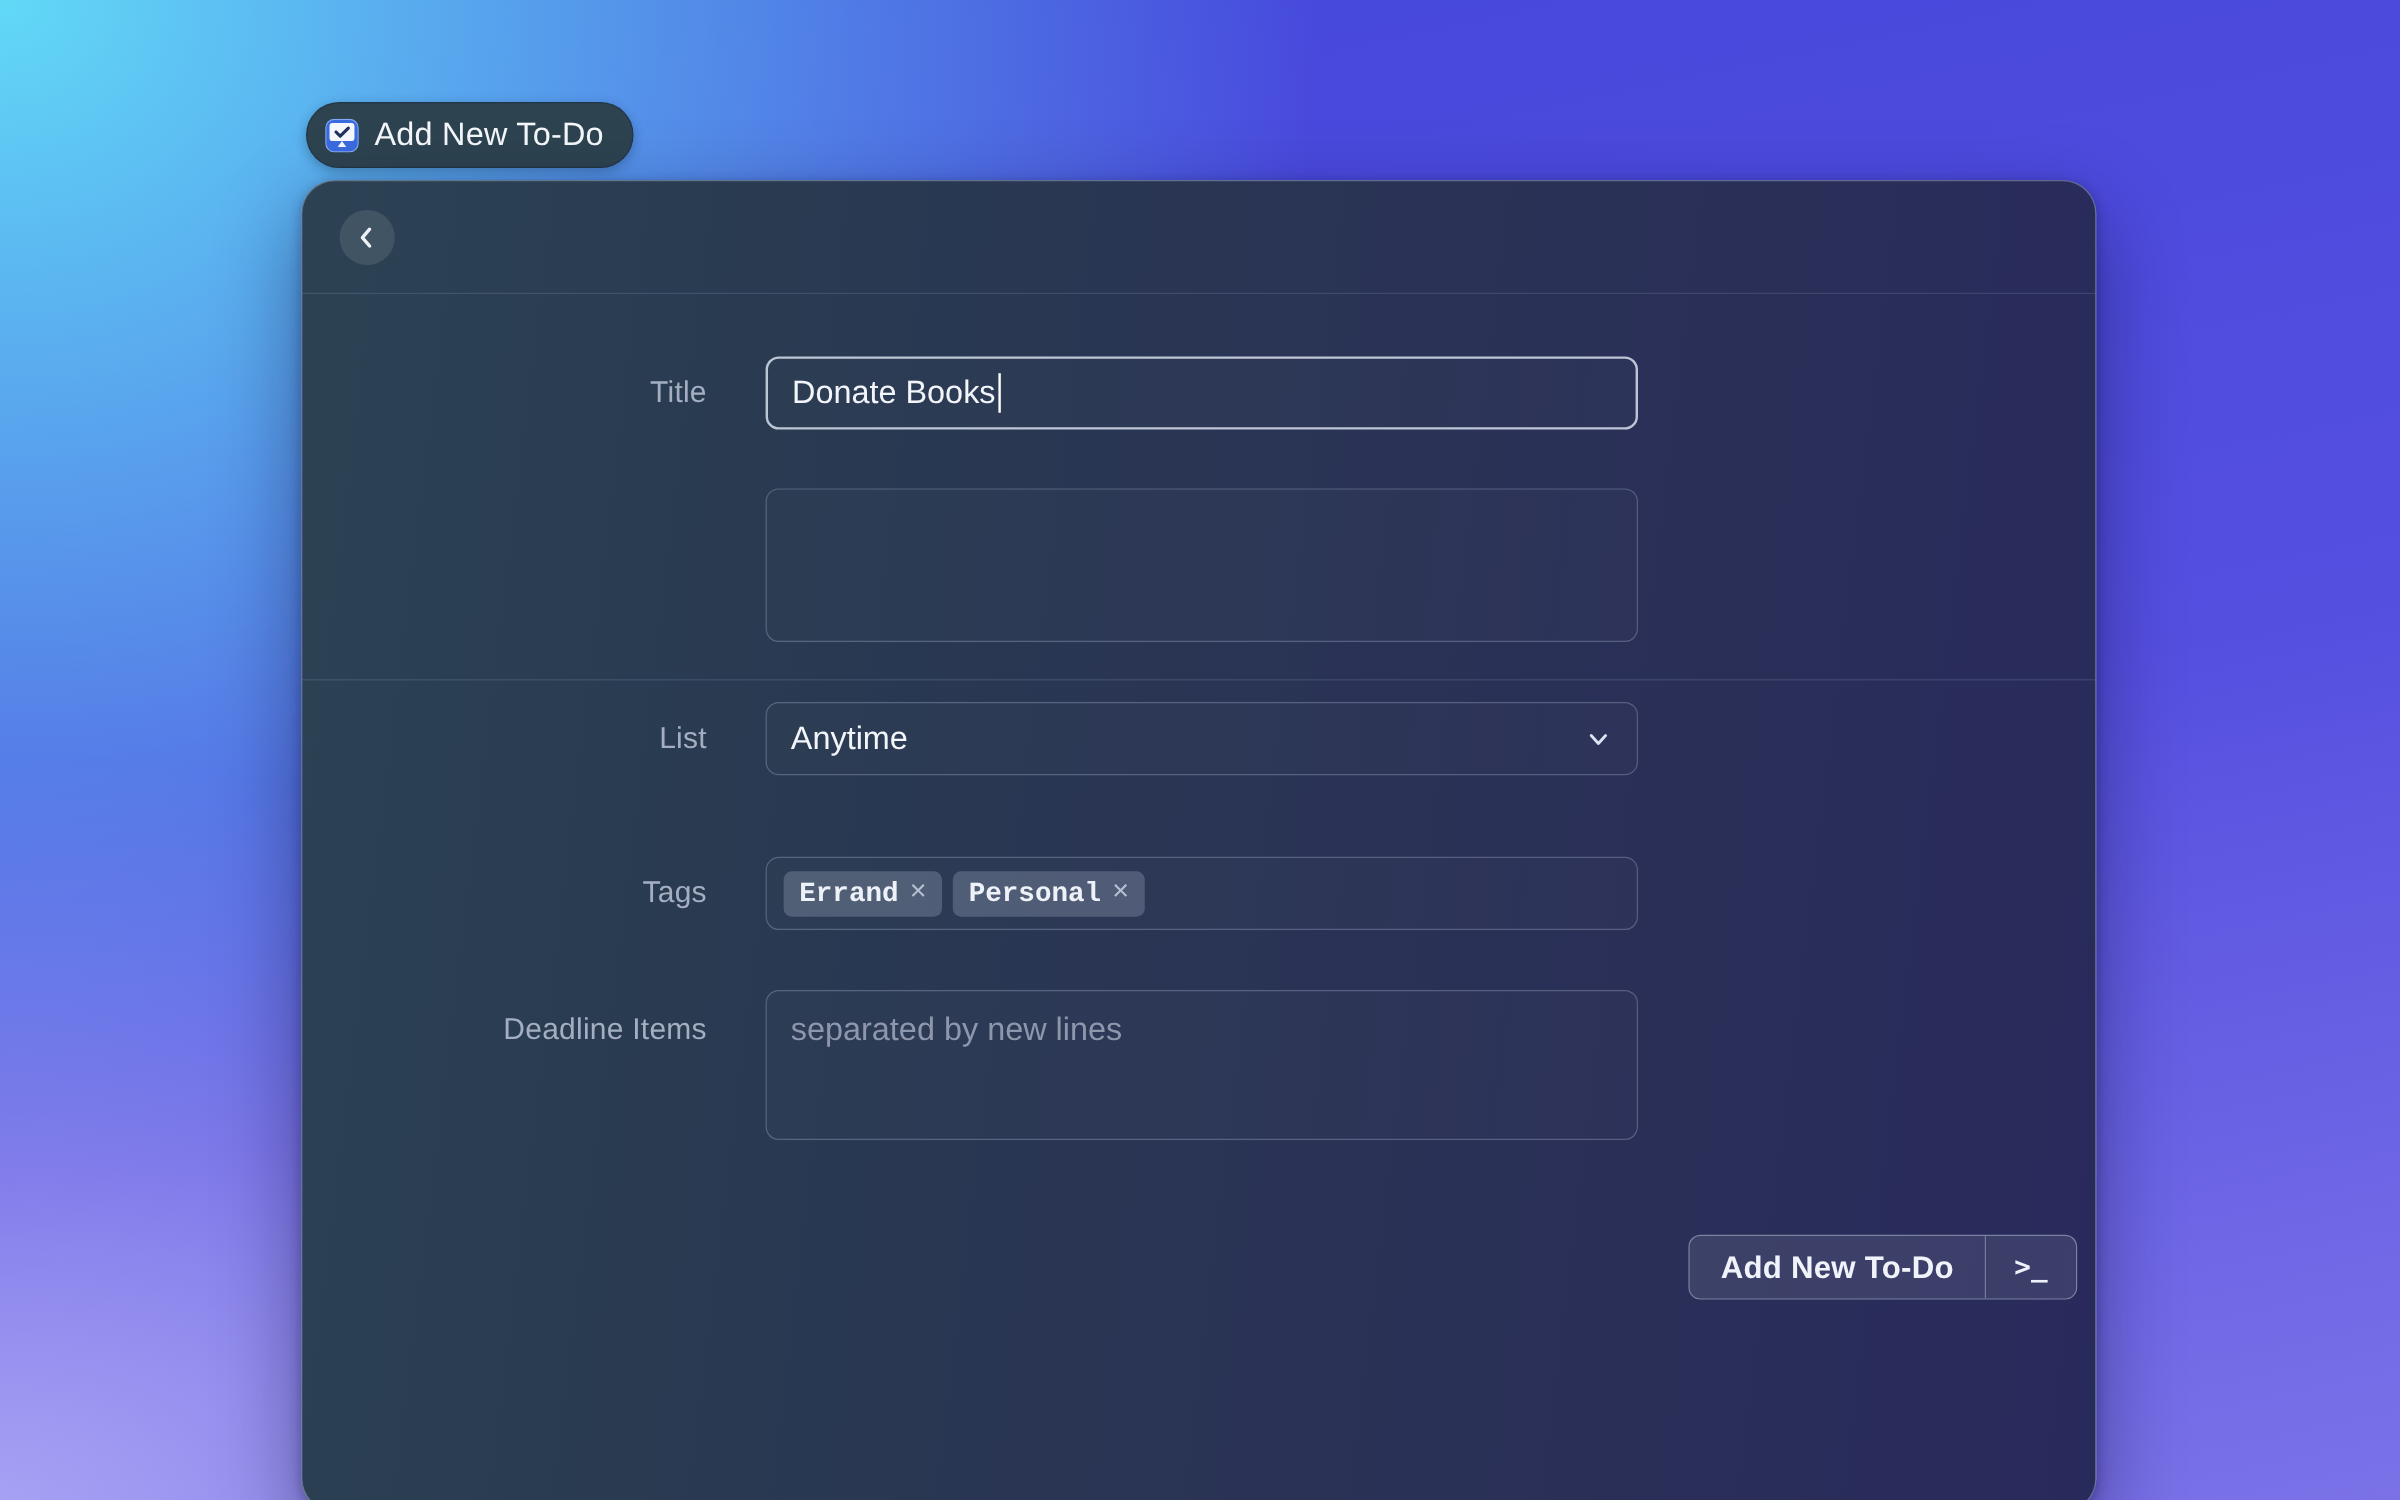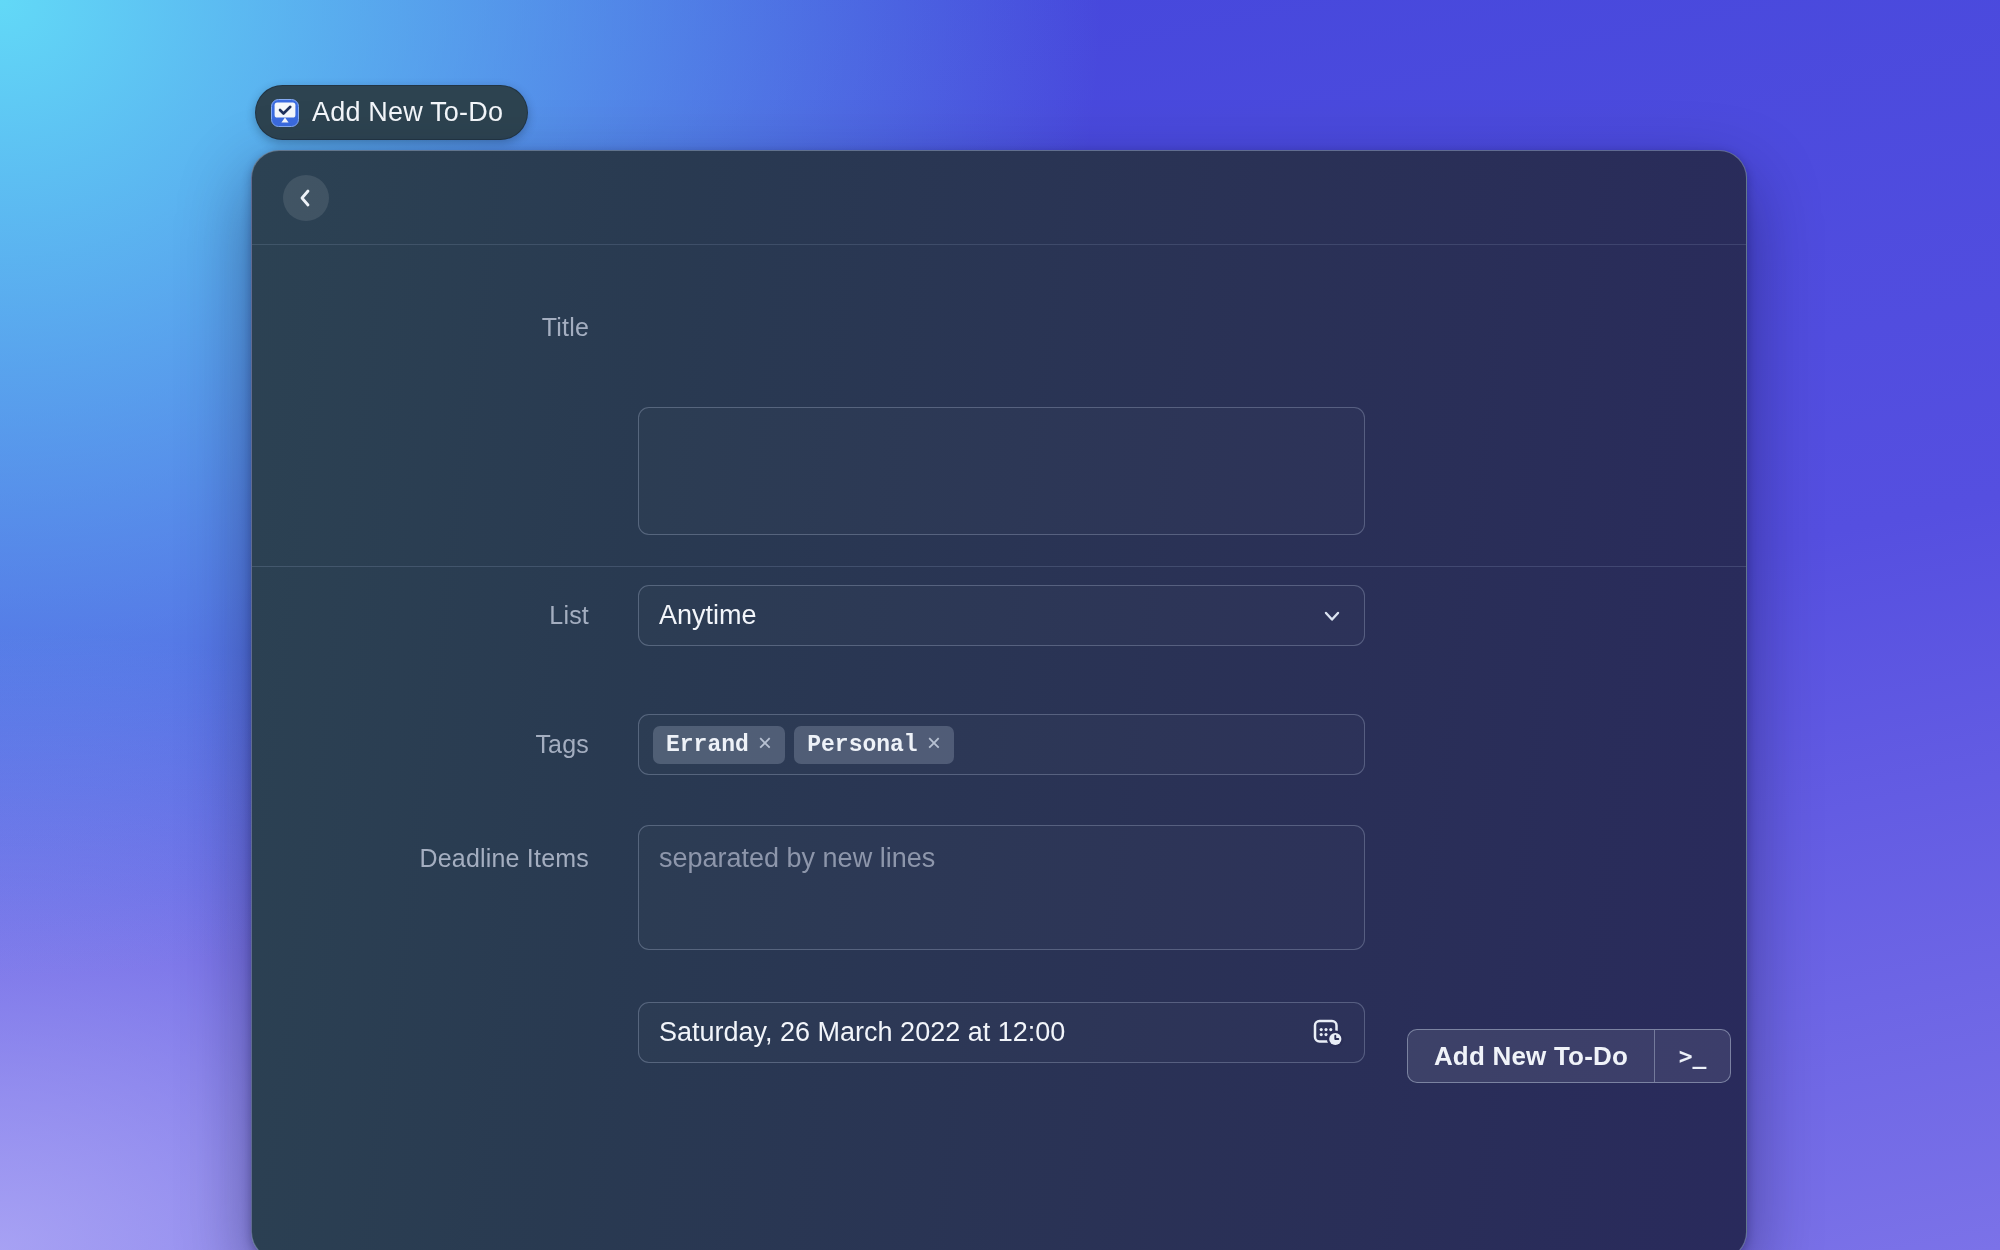--- a/index.html
+++ b/index.html
@@ -144,20 +144,26 @@
       <span>
         <svg width="24" height="24" viewBox="0 0 24 24">
           <polyline points="14,5 8,12 14,19" fill="none" stroke="#eef2f8" stroke-width="2.8" stroke-linecap="round" stroke-linejoin="round"></polyline>
         </svg>
       </span>
     </div>
   </div>
 
   <div class="form-row" style="top:146px; height:61px;">
     <div class="row-label">Title</div>
+    <div class="row-field">
+      <div class="field focused" role="textbox">
+        <span>Donate Books</span>
+          <span class="caret"></span>
+      </div>
+    </div>
   </div>
 
   <div class="form-row" style="top:256px; height:128px;">
     <div class="row-field">
       <textarea class="field" style=""></textarea>
     </div>
   </div>
 
   <div class="divider" style="top:415px;"></div>
 
@@ -192,38 +198,20 @@
   </div>
 
   <div class="form-row" style="top:674px; height:125px;">
     <div class="row-label top-aligned">Deadline Items</div>
     <div class="row-field">
       <textarea class="field" placeholder="separated by new lines" style=""></textarea>
     </div>
   </div>
 
   <div class="form-row" style="top:851px; height:61px;">
-    <div class="row-field">
-      <div class="field date-field">
-        <span>Saturday, 26 March 2022 at 12:00</span>
-        <span>
-          <svg width="31" height="29" viewBox="0 0 31 29">
-            <rect x="2" y="3" width="21.5" height="20.5" rx="4.5" fill="none" stroke="#e9eef7" stroke-width="2.5"></rect>
-            <circle cx="8.2" cy="11.6" r="1.55" fill="#e9eef7"></circle>
-            <circle cx="13.0" cy="11.6" r="1.55" fill="#e9eef7"></circle>
-            <circle cx="17.8" cy="11.6" r="1.55" fill="#e9eef7"></circle>
-            <circle cx="8.2" cy="16.6" r="1.55" fill="#e9eef7"></circle>
-            <circle cx="13.0" cy="16.6" r="1.55" fill="#e9eef7"></circle>
-            <circle cx="22.3" cy="21.0" r="8.4" fill="#2a2e56"></circle>
-            <circle cx="22.3" cy="21.0" r="6.1" fill="#e9eef7"></circle>
-            <path d="M22.3 17.8 v3.2 h3.0" fill="none" stroke="#2a2e56" stroke-width="1.9" stroke-linecap="round" stroke-linejoin="round"></path>
-          </svg>
-        </span>
-      </div>
-    </div>
   </div>
 
   <div class="submit-button">
     <span class="submit-label">Add New To-Do</span>
     <span class="submit-shortcut">&gt;_</span>
   </div>
 
 </div>
 
 </body></html>

